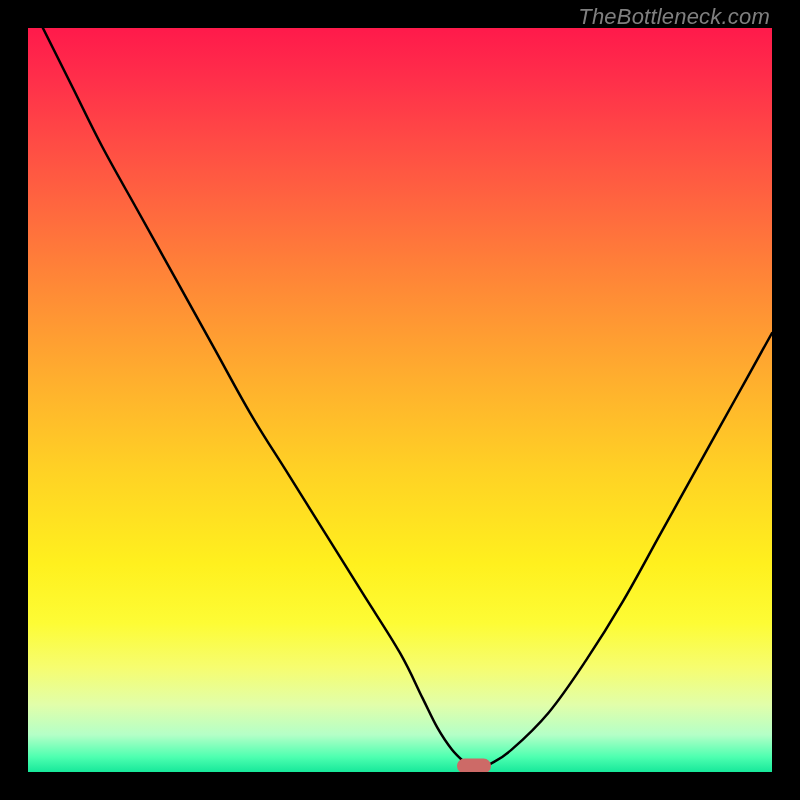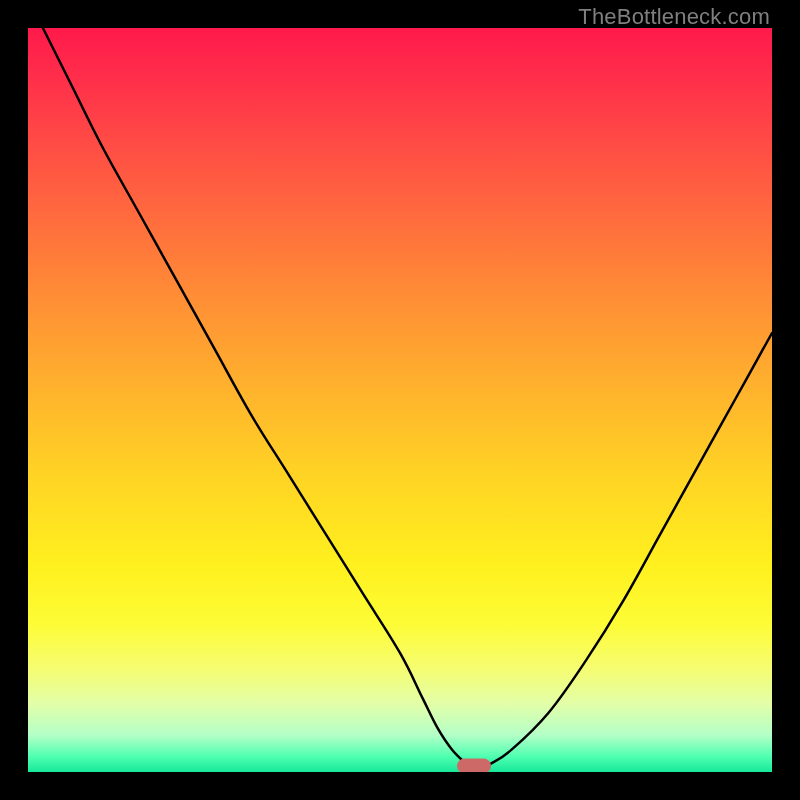--- a/index.html
+++ b/index.html
@@ -9,20 +9,21 @@
     height: 800px;
     background: #000;
     overflow: hidden;
     font-family: Arial, Helvetica, sans-serif;
   }
   .frame {
     position: relative;
     width: 800px;
     height: 800px;
     background: #000;
+    font-style: italic;
   }
   .plot-area {
     position: absolute;
     left: 28px;
     top: 28px;
     width: 744px;
     height: 744px;
     overflow: hidden;
   }
   .gradient-bg {

